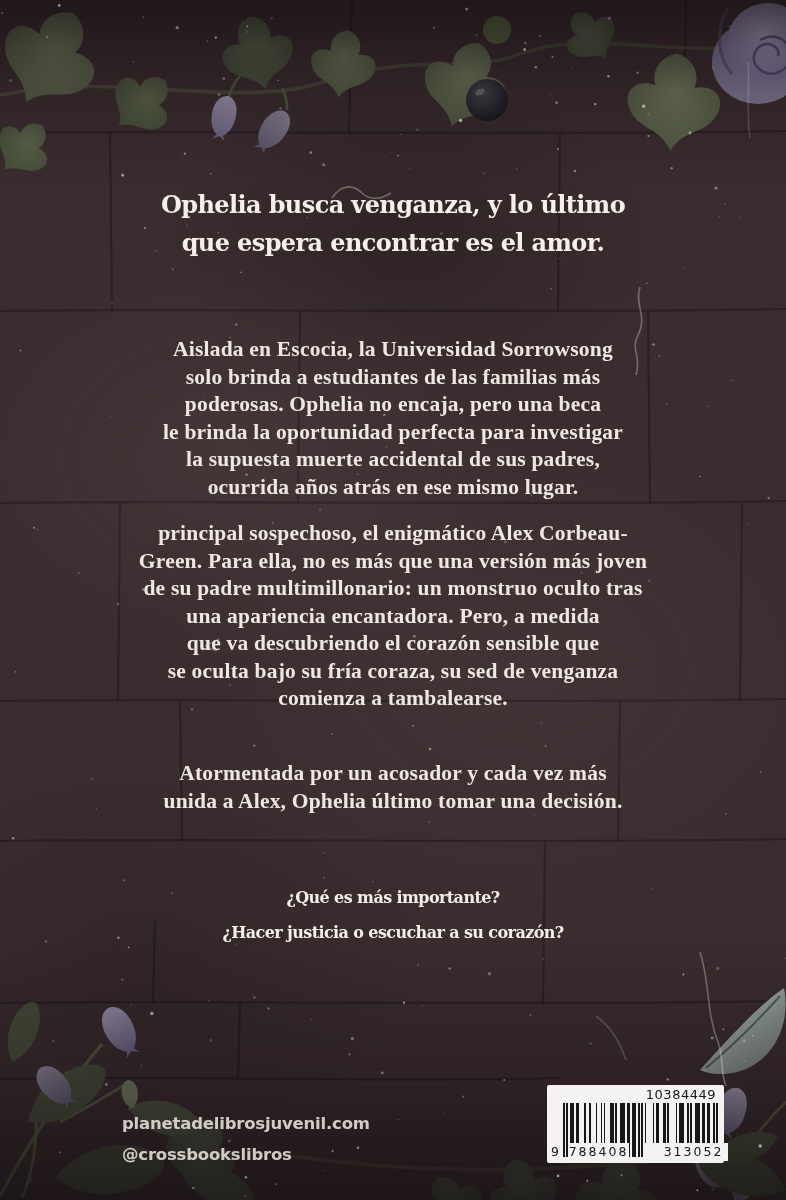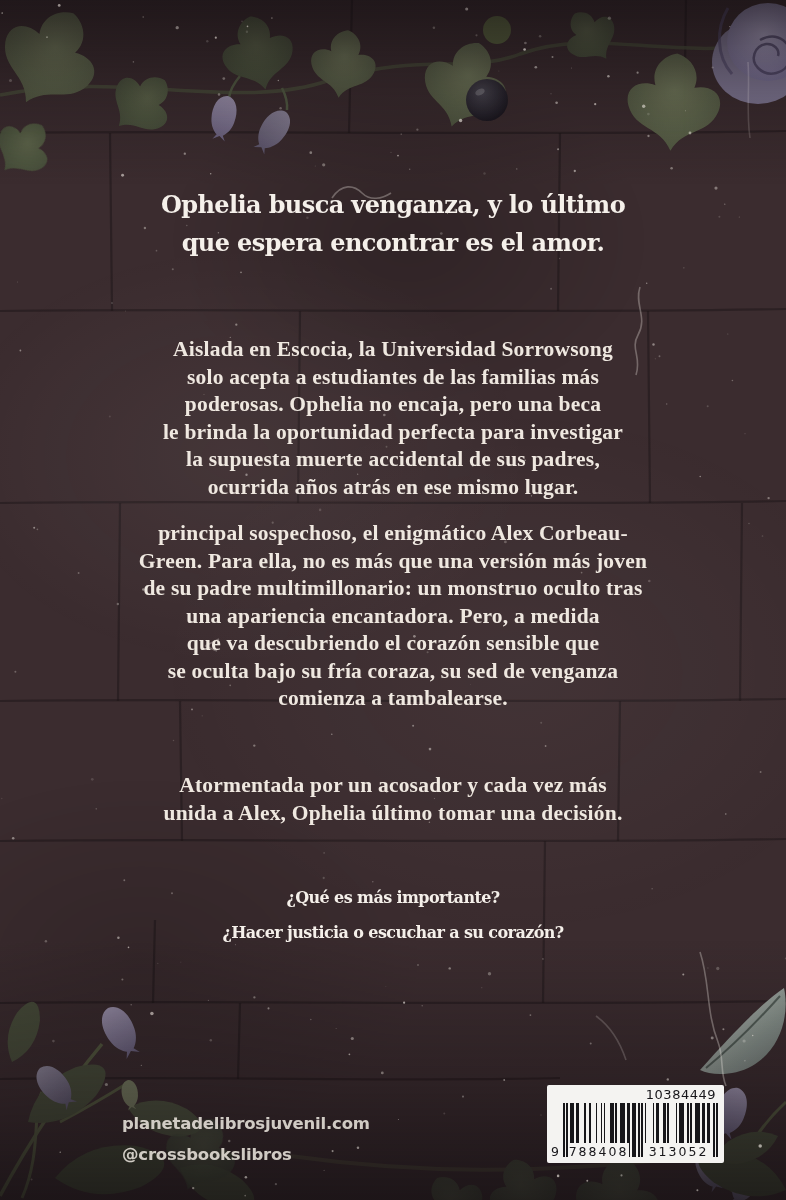--- a/index.html
+++ b/index.html
@@ -29,21 +29,21 @@
     font-size:24px;line-height:38px;letter-spacing:-0.6px;
     color:#f5f0ea;
   }
   .para{
     font-family:"Liberation Serif", serif;font-weight:700;
     font-size:21.5px;line-height:27.5px;letter-spacing:0.2px;
     color:#efe8e0;
   }
   .para1{top:336px;}
   .para2{top:520px;}
-  .para3{top:760px;margin-top:12px;}
+  .para3{top:760px;}
   .questions{
     top:880px;
     font-family:"DejaVu Serif", serif;font-weight:700;
     font-size:16px;line-height:35px;letter-spacing:-0.6px;
     color:#f5f0ea;
   }
   .footer{
     position:absolute;left:122px;top:1108px;text-align:left;
     font-family:"DejaVu Sans", sans-serif;font-weight:700;
     font-size:16.5px;line-height:31px;letter-spacing:-0.2px;
@@ -56,21 +56,21 @@
   }
   .bc-top{position:absolute;top:2px;right:8px;font-size:13px;letter-spacing:0.5px;}
   .bc-bars{position:absolute;left:16px;top:18px;width:155px;height:54px;}
   .bc-bars .bar{position:absolute;top:0;height:54px;background:#17161a;}
   .bc-digit{
     position:absolute;top:58px;height:18px;line-height:18px;
     background:#f4f3f1;font-size:12.5px;text-align:center;letter-spacing:2px;
   }
   .bc-d9{left:1px;width:14px;letter-spacing:0;}
   .bc-g1{left:21px;width:61px;}
-  .bc-g2{left:97px;width:69px;}
+  .bc-g2{left:97px;width:69px;padding-left:15px;}
 </style>
 </head>
 <body>
 
 <div class="page">
 
   <svg class="layer" width="786" height="1200" viewBox="0 0 786 1200">
     <defs>
       <radialGradient id="ivyG1" cx="0.5" cy="0.38" r="0.75">
         <stop offset="0" stop-color="#78815f"></stop>
@@ -433,21 +433,21 @@
     </g>
   </svg>
 
   <div class="textblock headline">
       <div>Ophelia busca venganza, y lo último</div>
       <div>que espera encontrar es el amor.</div>
     </div>
 
   <div class="textblock para para1">
       <div>Aislada en Escocia, la Universidad Sorrowsong</div>
-      <div>solo acepta a estudiantes de las familias más</div>
+      <div>solo brinda a estudiantes de las familias más</div>
       <div>poderosas. Ophelia no encaja, pero una beca</div>
       <div>le brinda la oportunidad perfecta para investigar</div>
       <div>la supuesta muerte accidental de sus padres,</div>
       <div>ocurrida años atrás en ese mismo lugar.</div>
     </div>
   <div class="textblock para para2">
       <div>principal sospechoso, el enigmático Alex Corbeau-</div>
       <div>Green. Para ella, no es más que una versión más joven</div>
       <div>de su padre multimillonario: un monstruo oculto tras</div>
       <div>una apariencia encantadora. Pero, a medida</div>

